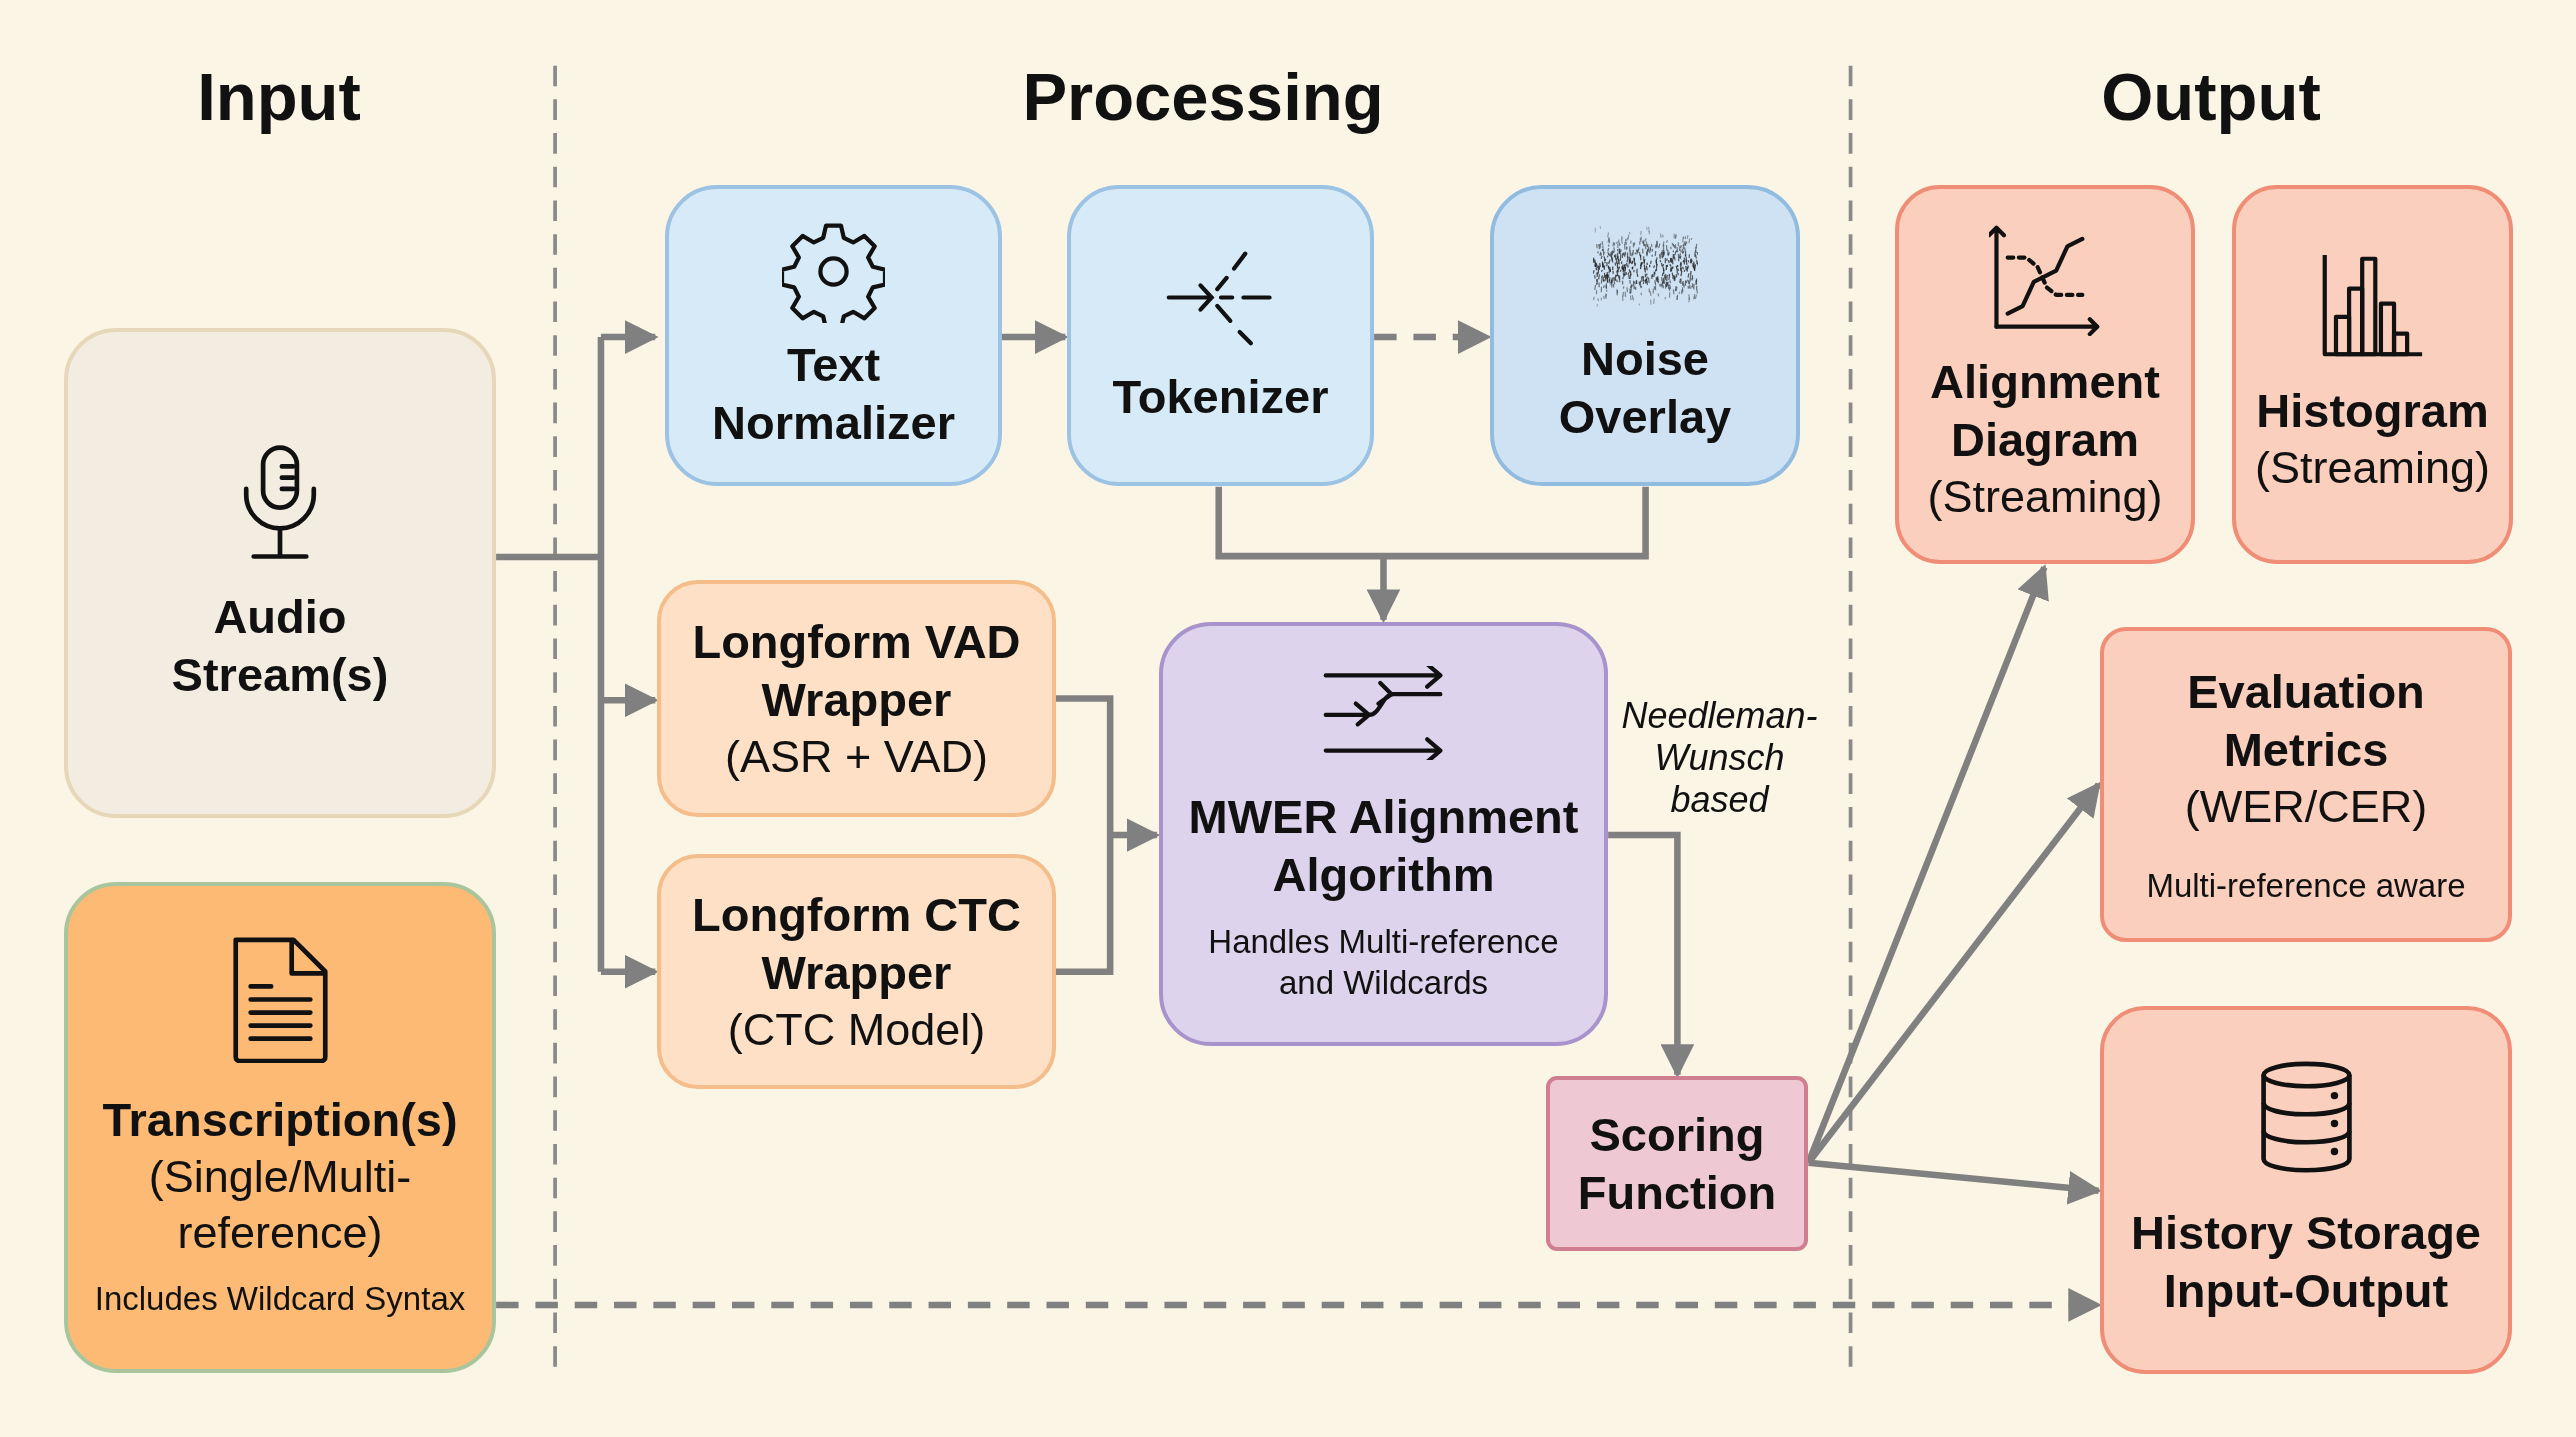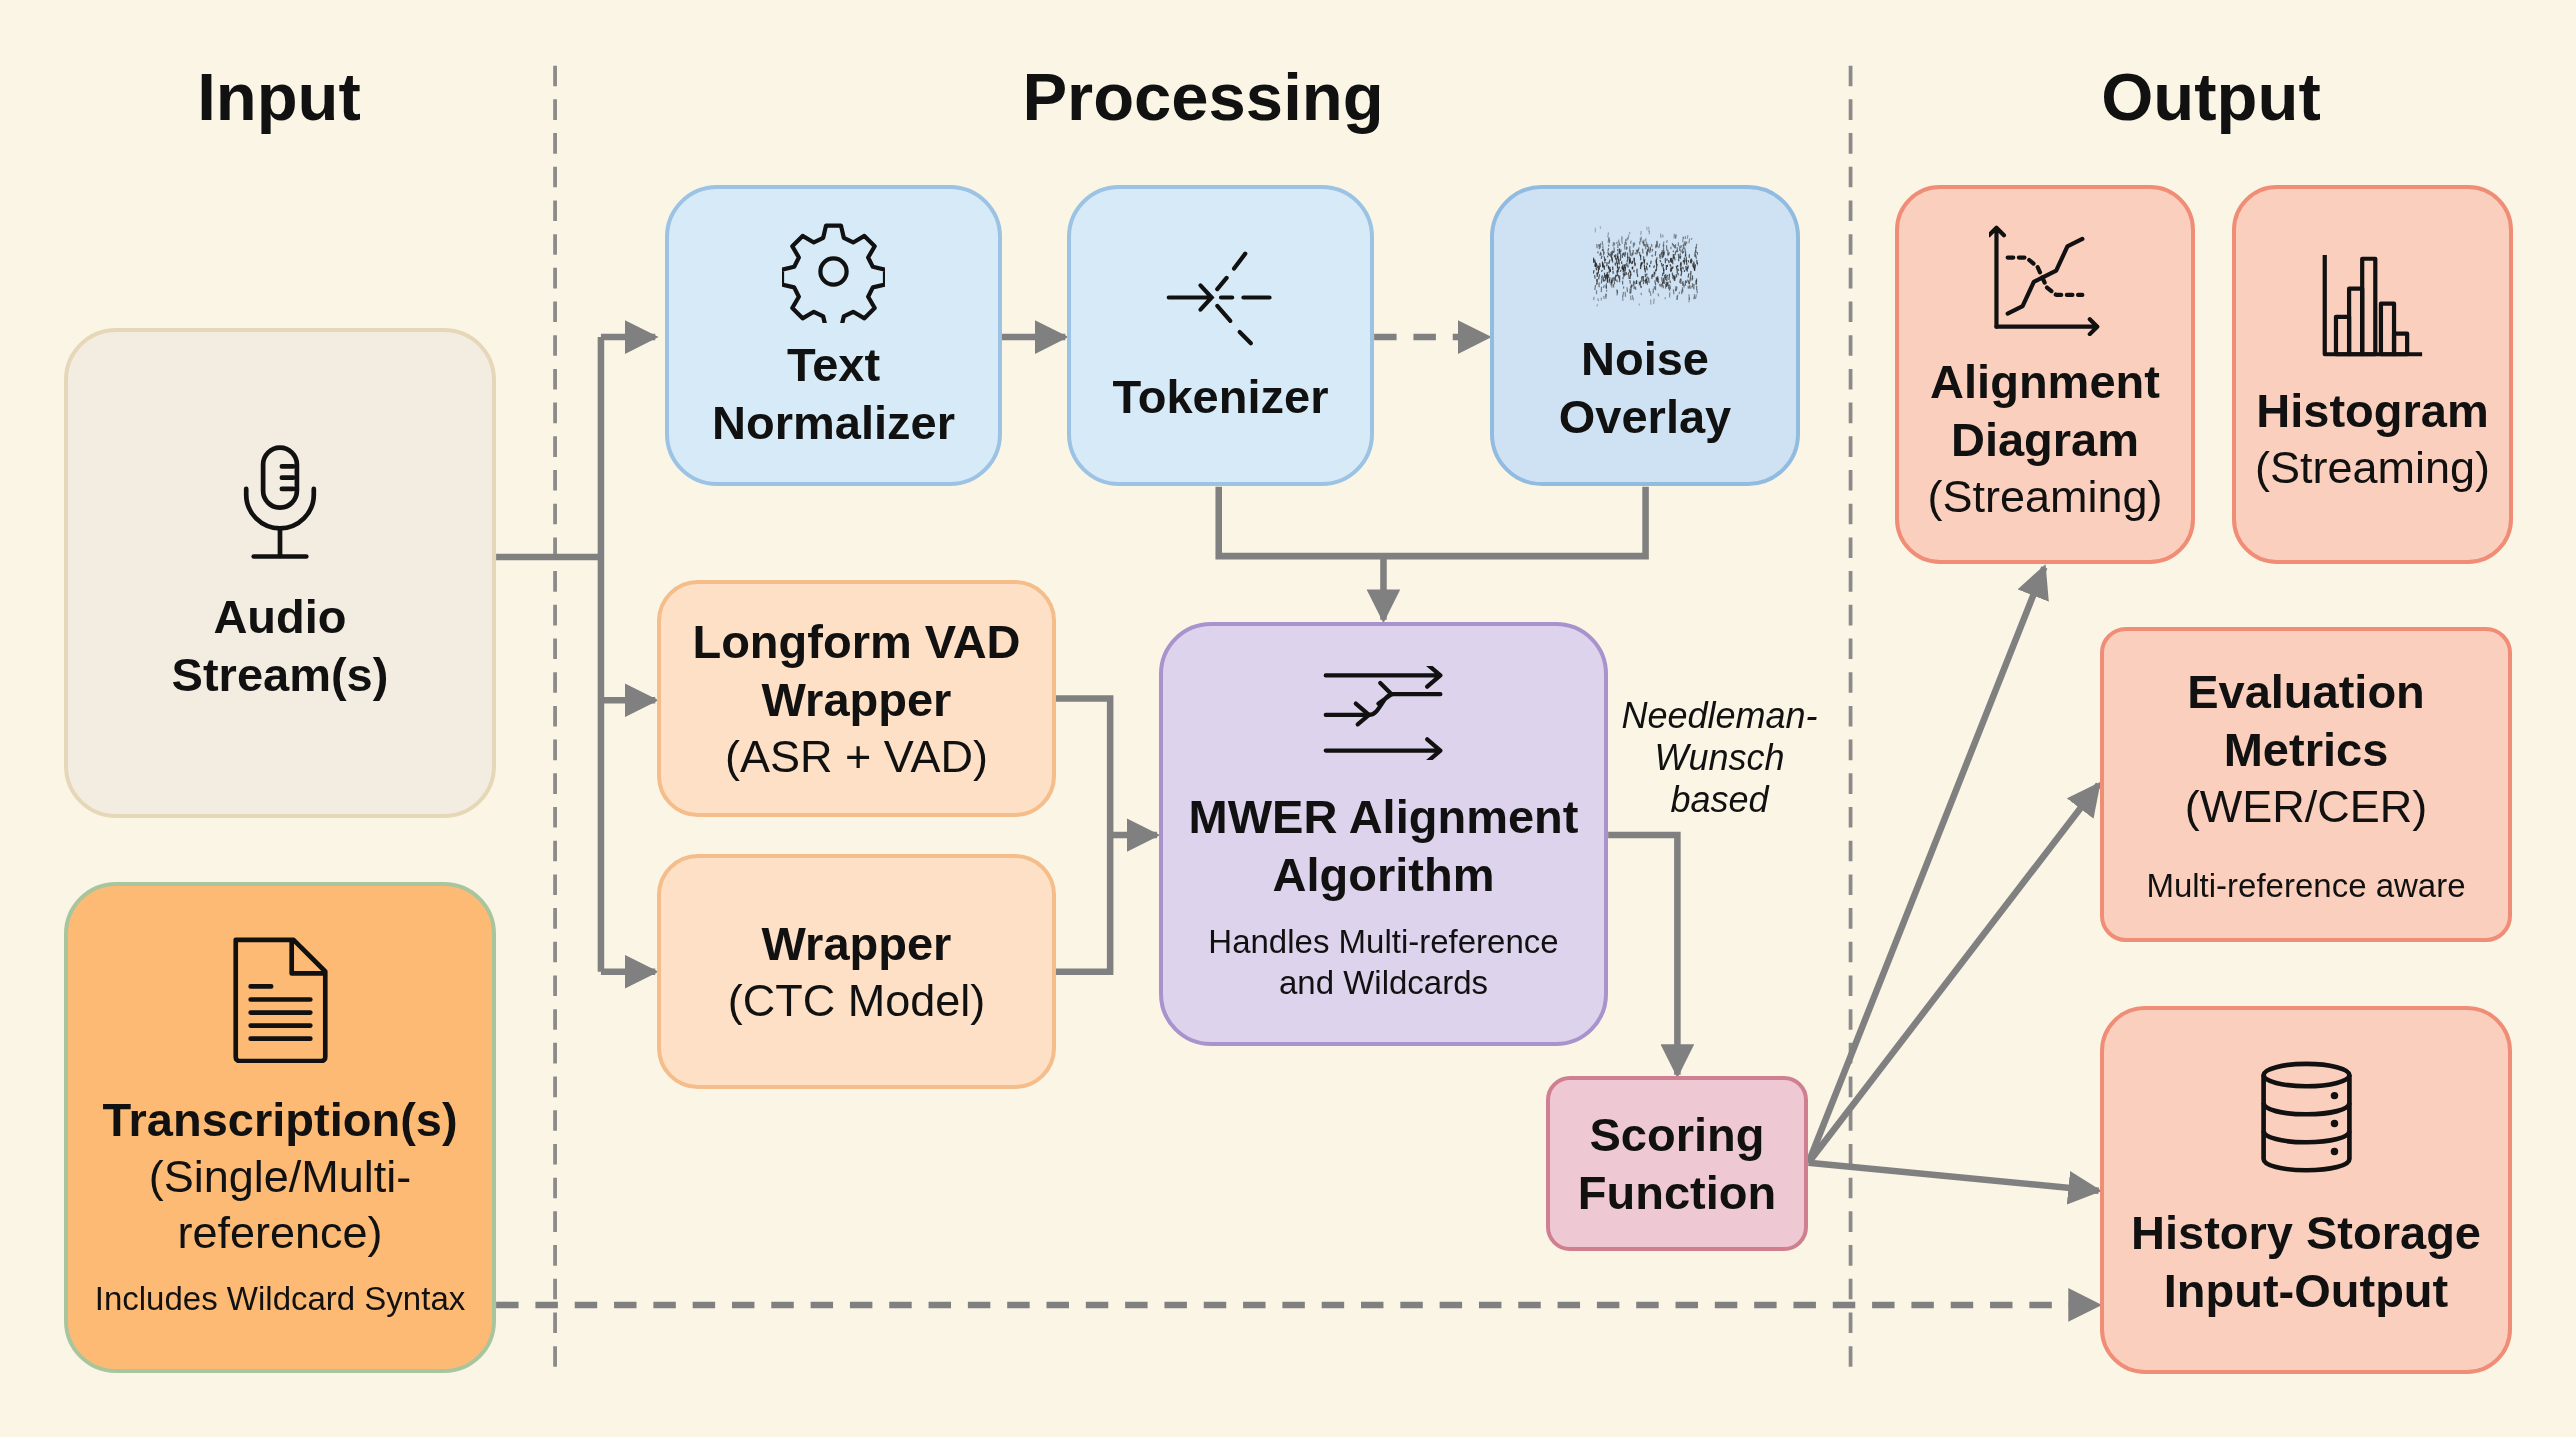--- a/index.html
+++ b/index.html
@@ -649,20 +649,21 @@
   <div class="t-bold">Overlay</div>
 </div>
 
 <div class="box orange" style="left:657px;top:580px;width:399px;height:237px;border-radius:41px;">
   <div class="t-bold">Longform VAD</div>
   <div class="t-bold">Wrapper</div>
   <div class="t-reg">(ASR + VAD)</div>
 </div>
 
 <div class="box orange" style="left:657px;top:854px;width:399px;height:235px;border-radius:41px;">
+  <div class="t-bold">Longform CTC</div>
   <div class="t-bold">Wrapper</div>
   <div class="t-reg">(CTC Model)</div>
 </div>
 
 <div class="box purple" style="left:1159px;top:622px;width:449px;height:424px;">
   <svg class="icon" width="124" height="94" viewBox="0 0 132 100" style="margin-bottom:28px;">
     <g fill="none" stroke="#111" stroke-width="4.5" stroke-linecap="round" stroke-linejoin="round">
       <path d="M4,10 H126 M112,-2 L126,10 L112,22"></path>
       <path d="M4,52 H50 c12,0 14,-22 26,-22 H126 M60,40 L74,30 L62,18"></path>
       <path d="M36,40 L50,52 L38,62"></path>
@@ -674,21 +675,21 @@
   <div class="t-small" style="margin-top:17px;">Handles Multi-reference</div>
   <div class="t-small">and Wildcards</div>
 </div>
 
 <div class="annot" style="left:1612px;top:695px;width:215px;">
   <div>Needleman-</div>
   <div>Wunsch</div>
   <div>based</div>
 </div>
 
-<div class="box pink" style="left:1546px;top:1076px;width:262px;height:175px;border-radius:24px;">
+<div class="box pink" style="left:1546px;top:1076px;width:262px;height:175px;border-radius:11px;">
   <div class="t-bold">Scoring</div>
   <div class="t-bold">Function</div>
 </div>
 
 <div class="box salmon" style="left:1895px;top:185px;width:300px;height:379px;border-radius:45px;">
   <svg class="icon" width="112" height="112" viewBox="0 0 120 120" style="margin-bottom:17px;">
     <g fill="none" stroke="#111" stroke-width="4.5" stroke-linecap="round" stroke-linejoin="round">
       <path d="M8,110 V4 M0,12 L8,4 L16,12"></path>
       <path d="M8,110 H116 M108,102 L116,110 L108,118"></path>
       <path d="M20,96 L36,88 L48,62 L72,50 L84,24 L100,16"></path>

